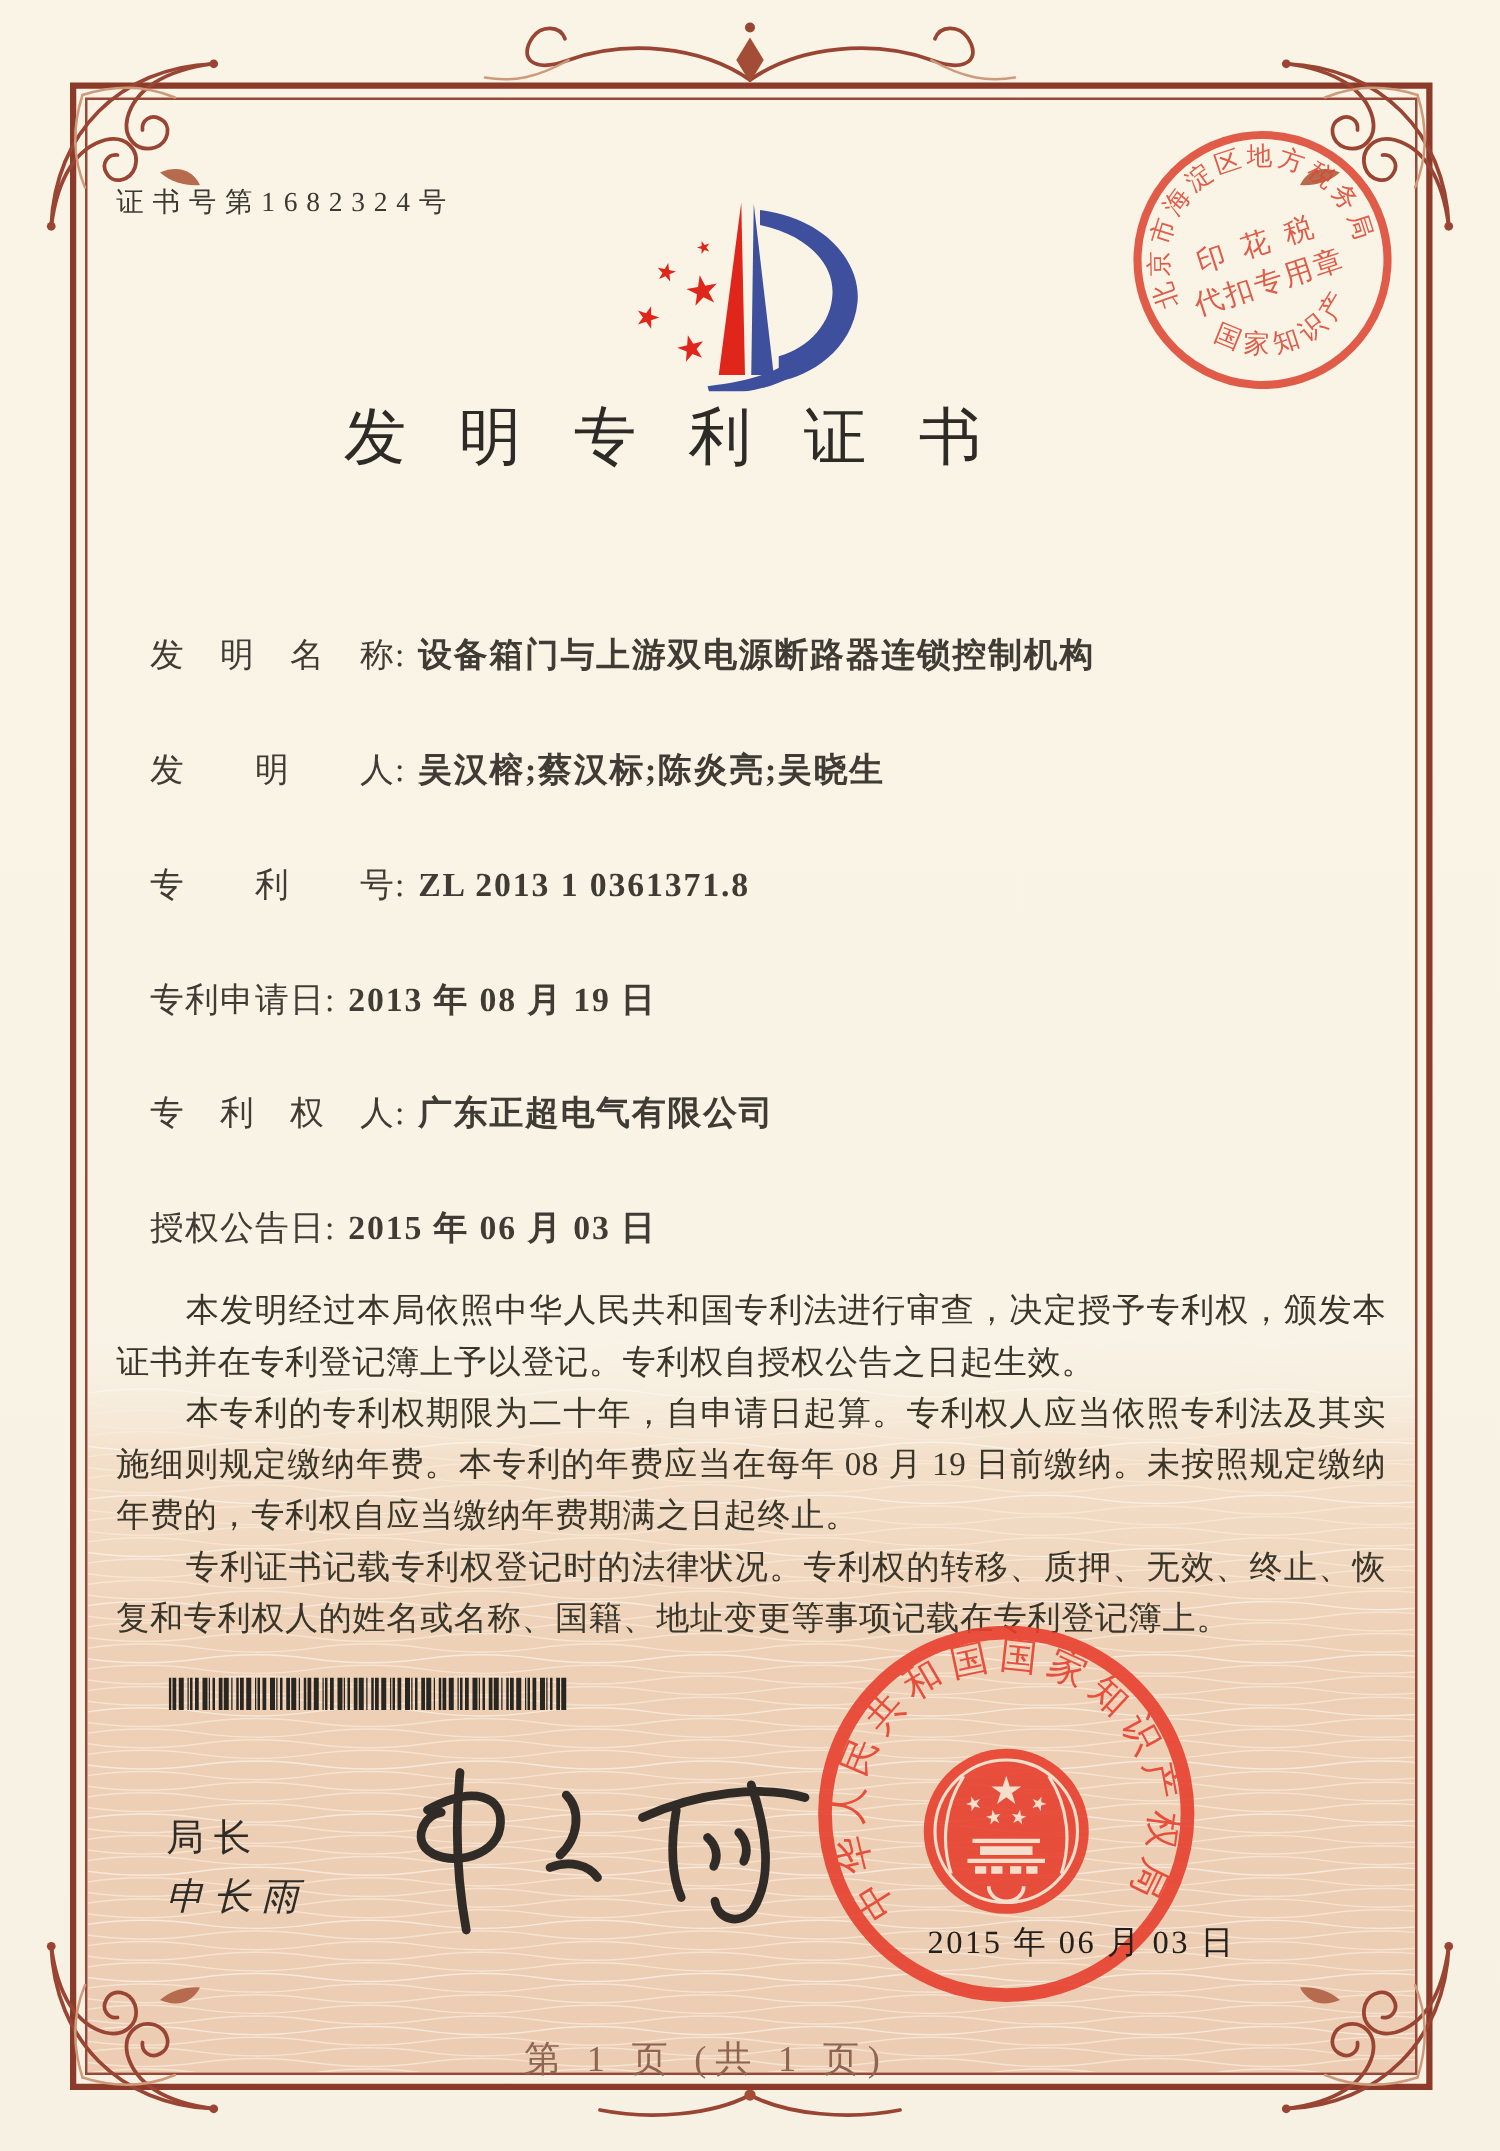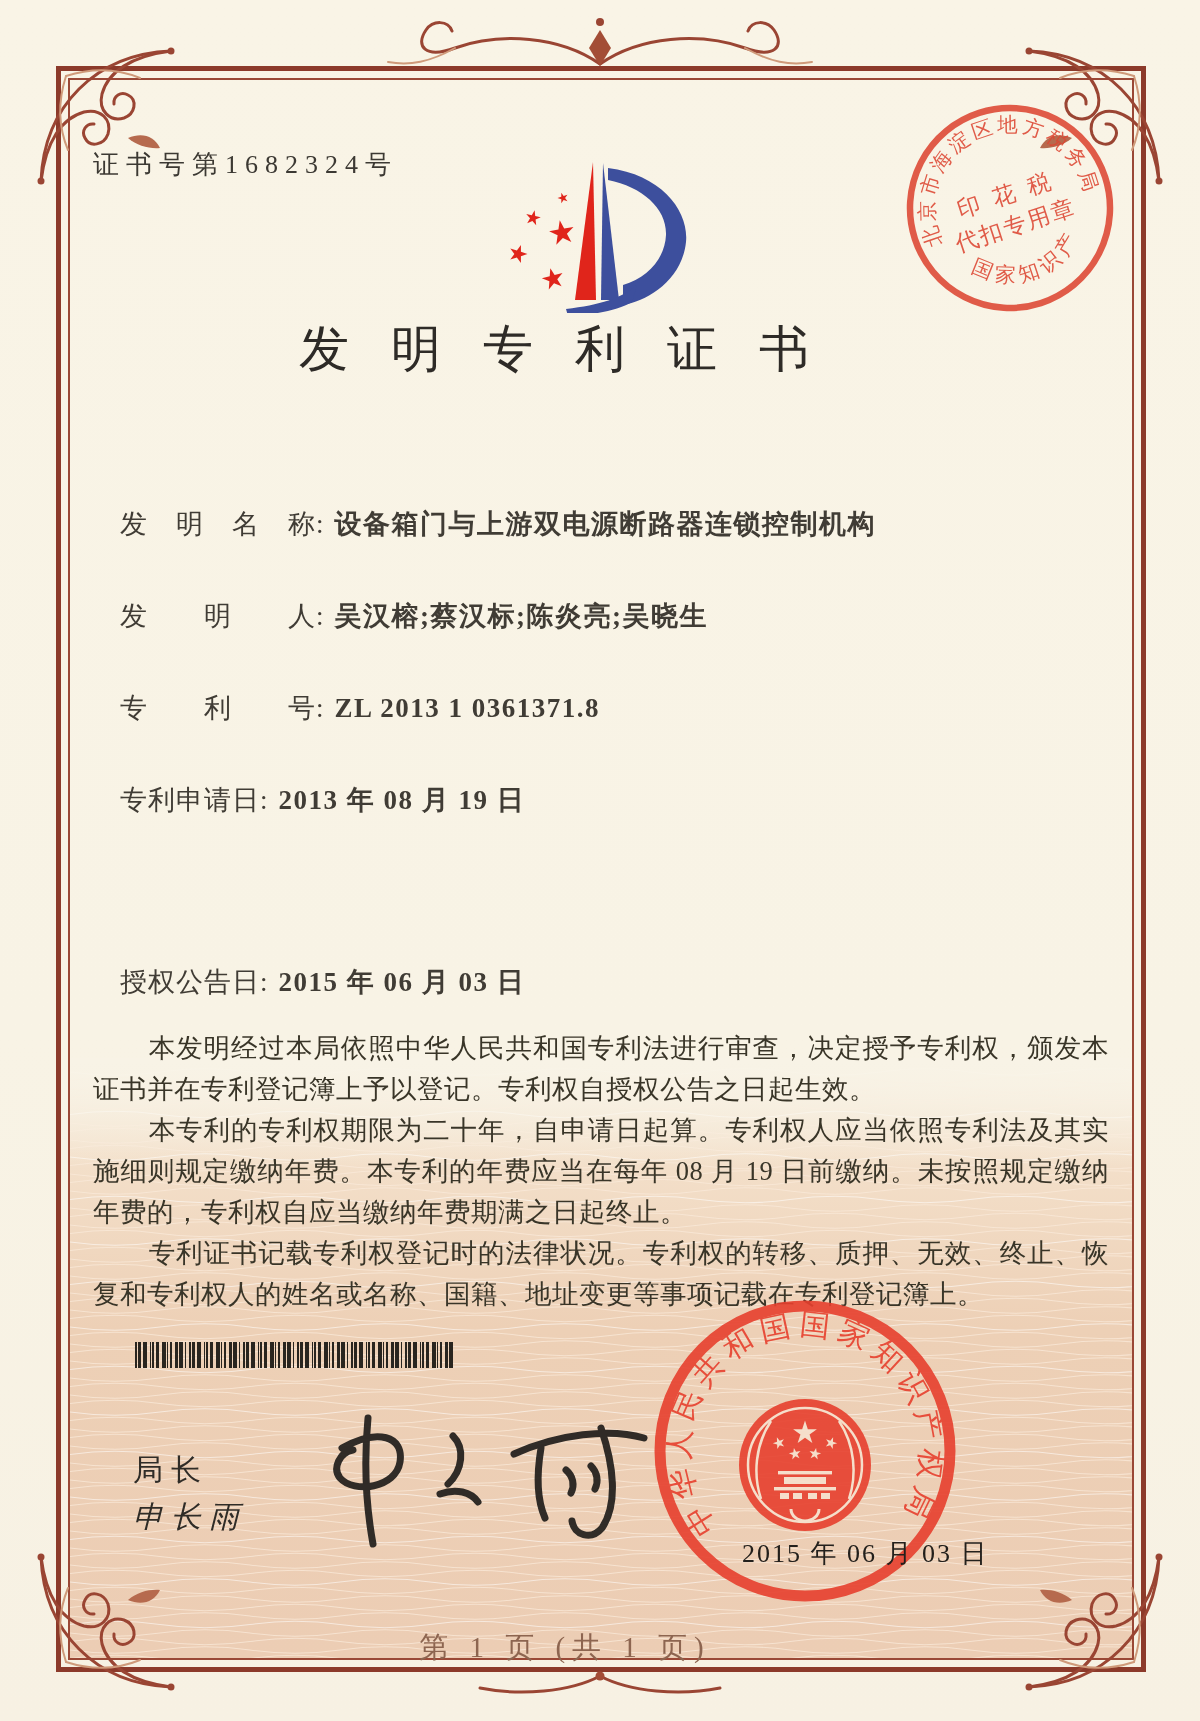--- a/index.html
+++ b/index.html
@@ -7,23 +7,23 @@
        font-family:"Liberation Serif","DejaVu Serif",serif;
        background:#faf5e8;}
   .page{position:absolute;inset:0;background:linear-gradient(180deg,#f9f4e6 0%,#f8f3e5 60%,#f7f1e3 100%);}
   .abs{position:absolute;}
   
   .frame-outer{left:56px;top:66px;width:1090px;height:1606px;border:5px solid #8c3a2a;z-index:2;box-sizing:border-box;}
   .frame-inner{left:68px;top:78px;width:1066px;height:1582px;border:2px solid #9a4836;z-index:2;box-sizing:border-box;}
   
   .guilloche{left:70px;top:1058px;width:1062px;height:600px;z-index:1;}
   
-  .cert-no{left:93px;top:147px;font-size:26px;letter-spacing:7px;color:#3c3933;z-index:3;}
+  .cert-no{left:93px;top:147px;font-size:22px;letter-spacing:7px;color:#3c3933;z-index:3;}
   .title{left:0;width:1060px;text-align:center;top:316px;font-size:50px;color:#2e2b27;
-         letter-spacing:42px;text-indent:42px;font-weight:500;z-index:3;margin-left:24px;}
+         letter-spacing:42px;text-indent:42px;font-weight:500;z-index:3;}
   .field{left:120px;font-size:27px;color:#403c35;z-index:3;white-space:nowrap;}
   .flabel{letter-spacing:1px;text-align:right;}
   .fvalue{margin-left:10px;letter-spacing:1.5px;font-weight:bold;}
   .paras{left:93px;top:1018px;width:1016px;z-index:3;color:#393528;margin-top:10px;}
   .paras p{margin:0;font-size:26.5px;line-height:41px;text-indent:2.1em;text-align:justify;letter-spacing:0.5px;}
   .director-label{left:133px;top:1450px;font-size:30px;letter-spacing:8px;color:#2f2c27;z-index:3;text-align:right;}
   .director-name{left:133px;top:1497px;font-size:30px;letter-spacing:8px;color:#2f2c27;z-index:3;font-style:italic;}
   .seal-date{left:742px;top:1536px;font-size:26px;letter-spacing:2px;color:#23201c;z-index:5;}
   .footer{left:0;width:1130px;text-align:center;top:1628px;font-size:29px;letter-spacing:7px;color:#8d6550;z-index:3;}
   svg{display:block;}
@@ -186,20 +186,23 @@
   </div>
   <div class="abs field" style="top:598px">
     <span class="flabel">发　　明　　人:</span><span class="fvalue">吴汉榕;蔡汉标;陈炎亮;吴晓生</span>
   </div>
   <div class="abs field" style="top:690px">
     <span class="flabel">专　　利　　号:</span><span class="fvalue">ZL 2013 1 0361371.8</span>
   </div>
   <div class="abs field" style="top:782px">
     <span class="flabel">专利申请日:</span><span class="fvalue">2013 年 08 月 19 日</span>
   </div>
+  <div class="abs field" style="top:872px">
+    <span class="flabel">专　利　权　人:</span><span class="fvalue">广东正超电气有限公司</span>
+  </div>
   <div class="abs field" style="top:964px">
     <span class="flabel">授权公告日:</span><span class="fvalue">2015 年 06 月 03 日</span>
   </div>
 
   <div class="abs paras">
     <p>本发明经过本局依照中华人民共和国专利法进行审查，决定授予专利权，颁发本证书并在专利登记簿上予以登记。专利权自授权公告之日起生效。</p>
     <p>本专利的专利权期限为二十年，自申请日起算。专利权人应当依照专利法及其实施细则规定缴纳年费。本专利的年费应当在每年 08 月 19 日前缴纳。未按照规定缴纳年费的，专利权自应当缴纳年费期满之日起终止。</p>
     <p>专利证书记载专利权登记时的法律状况。专利权的转移、质押、无效、终止、恢复和专利权人的姓名或名称、国籍、地址变更等事项记载在专利登记簿上。</p>
   </div>
 

